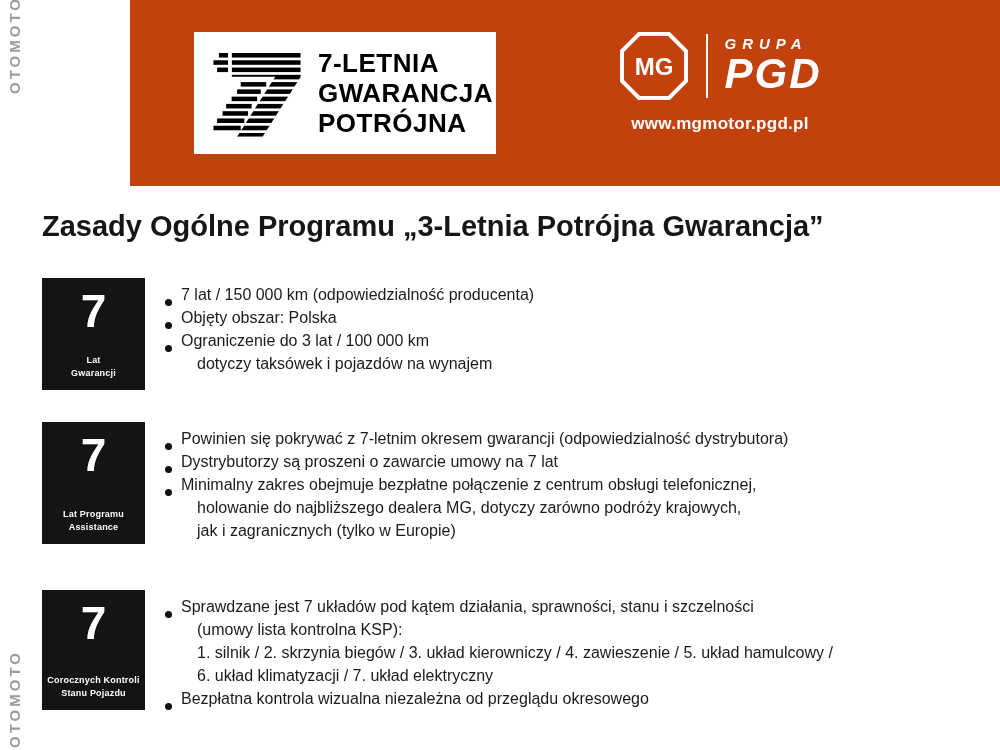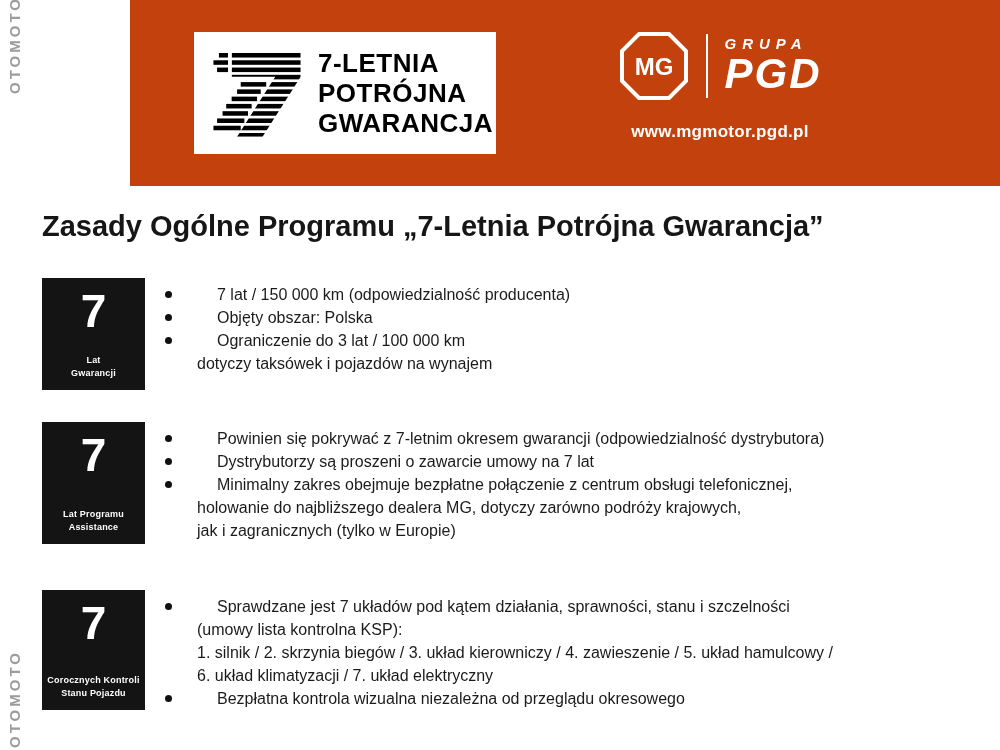--- a/index.html
+++ b/index.html
@@ -31,41 +31,41 @@
   }
   .seven-mark { flex:none; display:block; }
   .logo-text { color:#000; font-weight:800; font-size:26px; line-height:1.16; letter-spacing:0.5px; }
 
   .brand-area { position:absolute; left:445px; top:30px; width:290px; color:#fff; text-align:center; }
   .brand-row { display:flex; align-items:center; justify-content:center; gap:16px; }
   .divider { width:2px; height:64px; background:#ffffff; }
   .pgd-block { text-align:left; }
   .grupa { font-size:15px; font-weight:700; font-style:italic; letter-spacing:6px; }
   .pgd-text { font-size:42px; font-weight:800; font-style:italic; letter-spacing:2px; line-height:1.05; }
-  .website { margin-top:20px; font-size:17px; font-weight:700; letter-spacing:0.3px; }
+  .website { margin-top:12px; font-size:17px; font-weight:700; letter-spacing:0.3px; }
 
   
   .title { position:absolute; left:42px; top:210px; font-size:29px; font-weight:800; color:#161616; }
 
   
   .section { position:absolute; left:42px; right:2px; display:flex; gap:20px; align-items:flex-start; }
   .s1 { top:278px; } .s2 { top:422px; } .s3 { top:590px; }
 
   .badge {
     width:103px; flex:none; background:#141414; color:#fff;
     display:flex; flex-direction:column; align-items:center; justify-content:space-between;
     padding:10px 2px 10px;
   }
   .h112 { height:112px; } .h122 { height:122px; } .h120 { height:120px; }
   .badge-digit { font-size:46px; font-weight:700; line-height:1; }
   .badge-label { font-size:9px; font-weight:700; line-height:1.45; text-align:center; white-space:nowrap; letter-spacing:0.2px; }
 
   .bullets { list-style:none; padding-top:5px; flex:1; min-width:0; }
   .bl { font-size:16px; line-height:23px; color:#1b1b1b; white-space:nowrap; }
-  .first { display:flex; align-items:flex-start;gap:36px; }
+  .first { display:flex; align-items:flex-end; }
   .dot { flex:none; width:7px; height:7px; border-radius:50%; background:#101010; margin:8px 9px 0 0; }
   .cont { padding-left:32px; }
 </style>
 </head>
 <body>
 
 <div class="canvas">
 
   <div class="watermark top">OTOMOTO</div>
   <div class="watermark bottom">OTOMOTO</div>
@@ -102,43 +102,43 @@
           <rect x="32" y="46" width="26" height="5"></rect>
           <rect x="26" y="54" width="28" height="5"></rect>
           <rect x="20" y="62" width="28" height="5"></rect>
           <rect x="16" y="70" width="28" height="5"></rect>
           <rect x="10" y="78" width="30" height="5"></rect>
           <rect x="6" y="86" width="30" height="5"></rect>
         </g>
       </svg>
       <div class="logo-text">
         <div>7-LETNIA</div>
+        <div>GWARANCJA</div>
         <div>POTRÓJNA</div>
-        <div>GWARANCJA</div>
       </div>
     </div>
 
     <div class="brand-area">
       <div class="brand-row">
         <svg width="72" height="72" viewBox="0 0 72 72">
           <polygon points="21,4 51,4 68,21 68,51 51,68 21,68 4,51 4,21" fill="none" stroke="#ffffff" stroke-width="4"></polygon>
           <text x="36" y="45" text-anchor="middle" fill="#ffffff" font-family="Liberation Sans, sans-serif" font-size="24" font-weight="bold">MG</text>
         </svg>
         <div class="divider"></div>
         <div class="pgd-block">
           <div class="grupa">GRUPA</div>
           <div class="pgd-text">PGD</div>
         </div>
       </div>
       <div class="website">www.mgmotor.pgd.pl</div>
     </div>
 
   </header>
 
-  <h1 class="title">Zasady Ogólne Programu „7-Letnia Potrójna Gwarancja”</h1>
+  <h1 class="title">Zasady Ogólne Programu „3-Letnia Potrójna Gwarancja”</h1>
 
   <section class="section s1">
     <div class="badge h112">
       <div class="badge-digit">7</div>
       <div class="badge-label">
         <div>Lat</div>
         <div>Gwarancji</div>
       </div>
     </div>
     <ul class="bullets">

